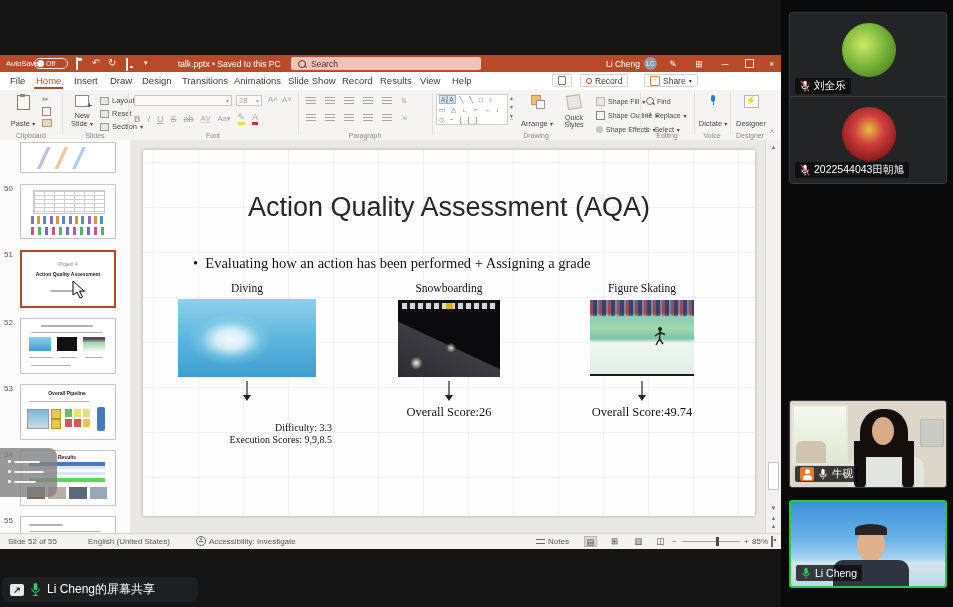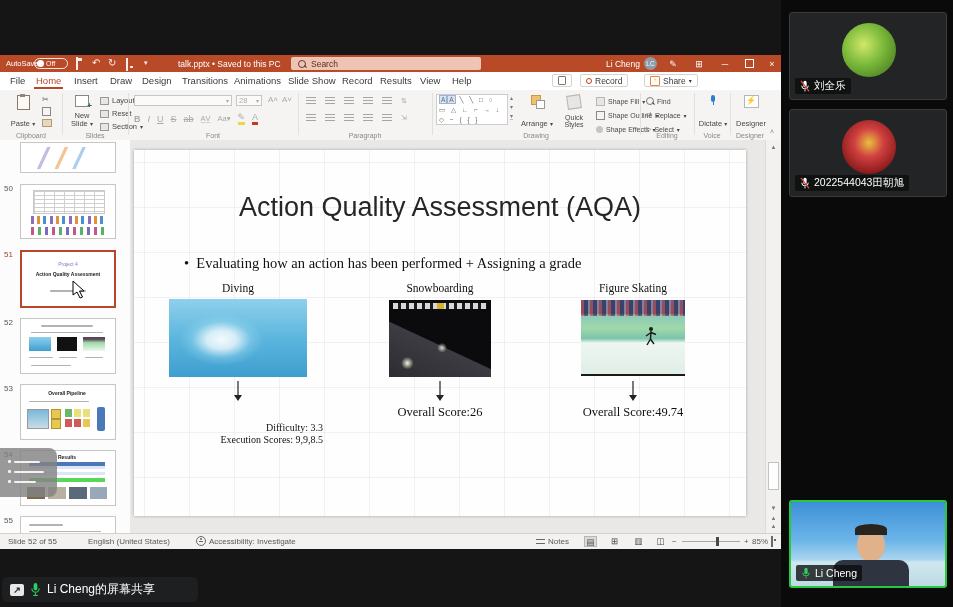--- a/index.html
+++ b/index.html
@@ -61,21 +61,21 @@
   .ic-mic:after{content:"";position:absolute;left:3px;top:7px;width:1px;height:3px;background:#2b7cd3;}
   
   #content{left:0;top:85px;width:781px;height:393px;overflow:hidden;}
   #thumbpanel{left:0;top:0;width:130px;height:393px;background:#fcfcfc;border-right:1px solid #d4d2d0;overflow:hidden;}
   .thumb{left:20px;width:96px;background:#fff;border:1px solid #c8c6c4;box-sizing:border-box;overflow:hidden;}
   .thumb.sel{border:2px solid #b7472a;}
   .tnum{left:4px;font-size:8px;color:#5a5856;}
   .tbarline{background:#b4b2b0;height:2px;border-radius:1px;}
   
   #canvas{left:130px;top:0;width:635px;height:393px;background:#e9e8e7;}
-  #slide{left:4px;top:10px;width:612px;height:366px;background:#fefefe;box-shadow:0 0 3px rgba(0,0,0,.3);
+  #slide{left:13px;top:10px;width:612px;height:366px;background:#fefefe;box-shadow:0 0 3px rgba(0,0,0,.3);
          background-image:linear-gradient(to right,rgba(0,0,0,.05) 1px,transparent 1px),linear-gradient(to bottom,rgba(0,0,0,.05) 1px,transparent 1px);
          background-size:45px 45px;background-position:10px 12px;}
   .sl-title{left:0;top:42px;width:612px;text-align:center;font-size:27px;color:#262626;font-family:"Liberation Sans",sans-serif;}
   .sl-b{font-family:"Liberation Serif",serif;color:#111;}
   .collabel{font-size:11.5px;text-align:center;}
   .arrow-down{width:14px;height:20px;}
   .score{font-size:12.5px;text-align:center;white-space:nowrap;}
   .scoresub{font-size:10px;text-align:right;white-space:nowrap;}
   
   #img-dive{background:radial-gradient(ellipse 42px 26px at 38% 52%,#f2fbff 0%,rgba(255,255,255,.75) 35%,rgba(160,220,240,.35) 70%,transparent 100%),linear-gradient(180deg,#8fd0ec 0%,#5cb6de 50%,#3f9ecf 100%);}
@@ -522,35 +522,56 @@
         <svg class="micw" width="10" height="13" viewBox="0 0 12 16">
           <rect x="4" y="1" width="4" height="8" rx="2" fill="#fff"></rect>
           <path d="M2 7 a4 4 0 0 0 8 0" fill="none" stroke="#fff" stroke-width="1.2"></path>
           <line x1="6" y1="12" x2="6" y2="14" stroke="#fff" stroke-width="1.2"></line>
           <line x1="1" y1="1" x2="11" y2="14" stroke="#e04848" stroke-width="1.6"></line>
         </svg>
         <span>刘全乐</span>
       </div>
     </div>
 
-    <div class="tile a" style="top:109px;">
+    <div class="tile a" style="top:96px;">
       <div class="pav a" style="background:radial-gradient(circle at 50% 42%,#e8c040 0%,#d04040 35%,#8a1a1a 75%,#4a0a0a 100%);"></div>
       <div class="plabel a">
         <svg class="micw" width="10" height="13" viewBox="0 0 12 16">
           <rect x="4" y="1" width="4" height="8" rx="2" fill="#fff"></rect>
           <path d="M2 7 a4 4 0 0 0 8 0" fill="none" stroke="#fff" stroke-width="1.2"></path>
           <line x1="6" y1="12" x2="6" y2="14" stroke="#fff" stroke-width="1.2"></line>
           <line x1="1" y1="1" x2="11" y2="14" stroke="#e04848" stroke-width="1.6"></line>
         </svg>
         <span>2022544043田朝旭</span>
       </div>
     </div>
 
 
 
+    <div class="tile a" style="top:400px;">
+      <div class="a" style="left:0;top:0;right:0;bottom:0;background:#ddd6ca;">
+        <div class="a" style="left:2px;top:4px;width:52px;height:56px;background:linear-gradient(#f4f8ee,#dfe9d2);border:2px solid #e8e4da;"></div>
+        <div class="a" style="left:6px;top:40px;width:30px;height:22px;background:#cfc4ae;border-radius:6px 6px 0 0;"></div>
+        <div class="a" style="left:130px;top:18px;width:22px;height:26px;background:#c8ccc4;border:1px solid #b8bcb4;"></div>
+        <div class="a" style="left:70px;top:8px;width:48px;height:52px;border-radius:45% 45% 35% 35%;background:#14100e;"></div>
+        <div class="head" style="left:82px;top:16px;width:22px;height:28px;background:#d8ab88;"></div>
+        <div class="torso" style="left:58px;top:56px;width:76px;height:32px;background:#e2e6de;"></div>
+        <div class="a" style="left:64px;top:40px;width:12px;height:48px;background:#14100e;border-radius:0 0 6px 6px;"></div>
+        <div class="a" style="left:112px;top:40px;width:12px;height:48px;background:#14100e;border-radius:0 0 6px 6px;"></div>
+      </div>
+      <div class="plabel a">
+        <span class="badge-host"></span>
+        <svg class="micw" width="10" height="13" viewBox="0 0 12 16">
+          <rect x="4" y="1" width="4" height="8" rx="2" fill="#fff"></rect>
+          <path d="M2 7 a4 4 0 0 0 8 0" fill="none" stroke="#fff" stroke-width="1.2"></path>
+          <line x1="6" y1="12" x2="6" y2="14" stroke="#fff" stroke-width="1.2"></line>
+        </svg>
+        <span>牛砚</span>
+      </div>
+    </div>
 
     <div class="tile active a" style="top:500px;">
       <div class="a" style="left:0;top:0;right:0;bottom:0;background:linear-gradient(180deg,#3d90d8 0%,#6ab4e8 45%,#a8d4ee 68%,#cfe7ef 72%,#bddae4 100%);">
         <div class="head" style="left:66px;top:26px;width:28px;height:34px;background:#dfb28c;"></div>
         <div class="a" style="left:64px;top:22px;width:32px;height:11px;border-radius:50% 50% 0 0;background:#2a2420;"></div>
         <div class="torso" style="left:42px;top:58px;width:76px;height:30px;background:#2e3440;"></div>
       </div>
       <div class="plabel a">
         <svg class="micw" width="10" height="13" viewBox="0 0 12 16">
           <rect x="4" y="1" width="4" height="8" rx="2" fill="#2bd062"></rect>

